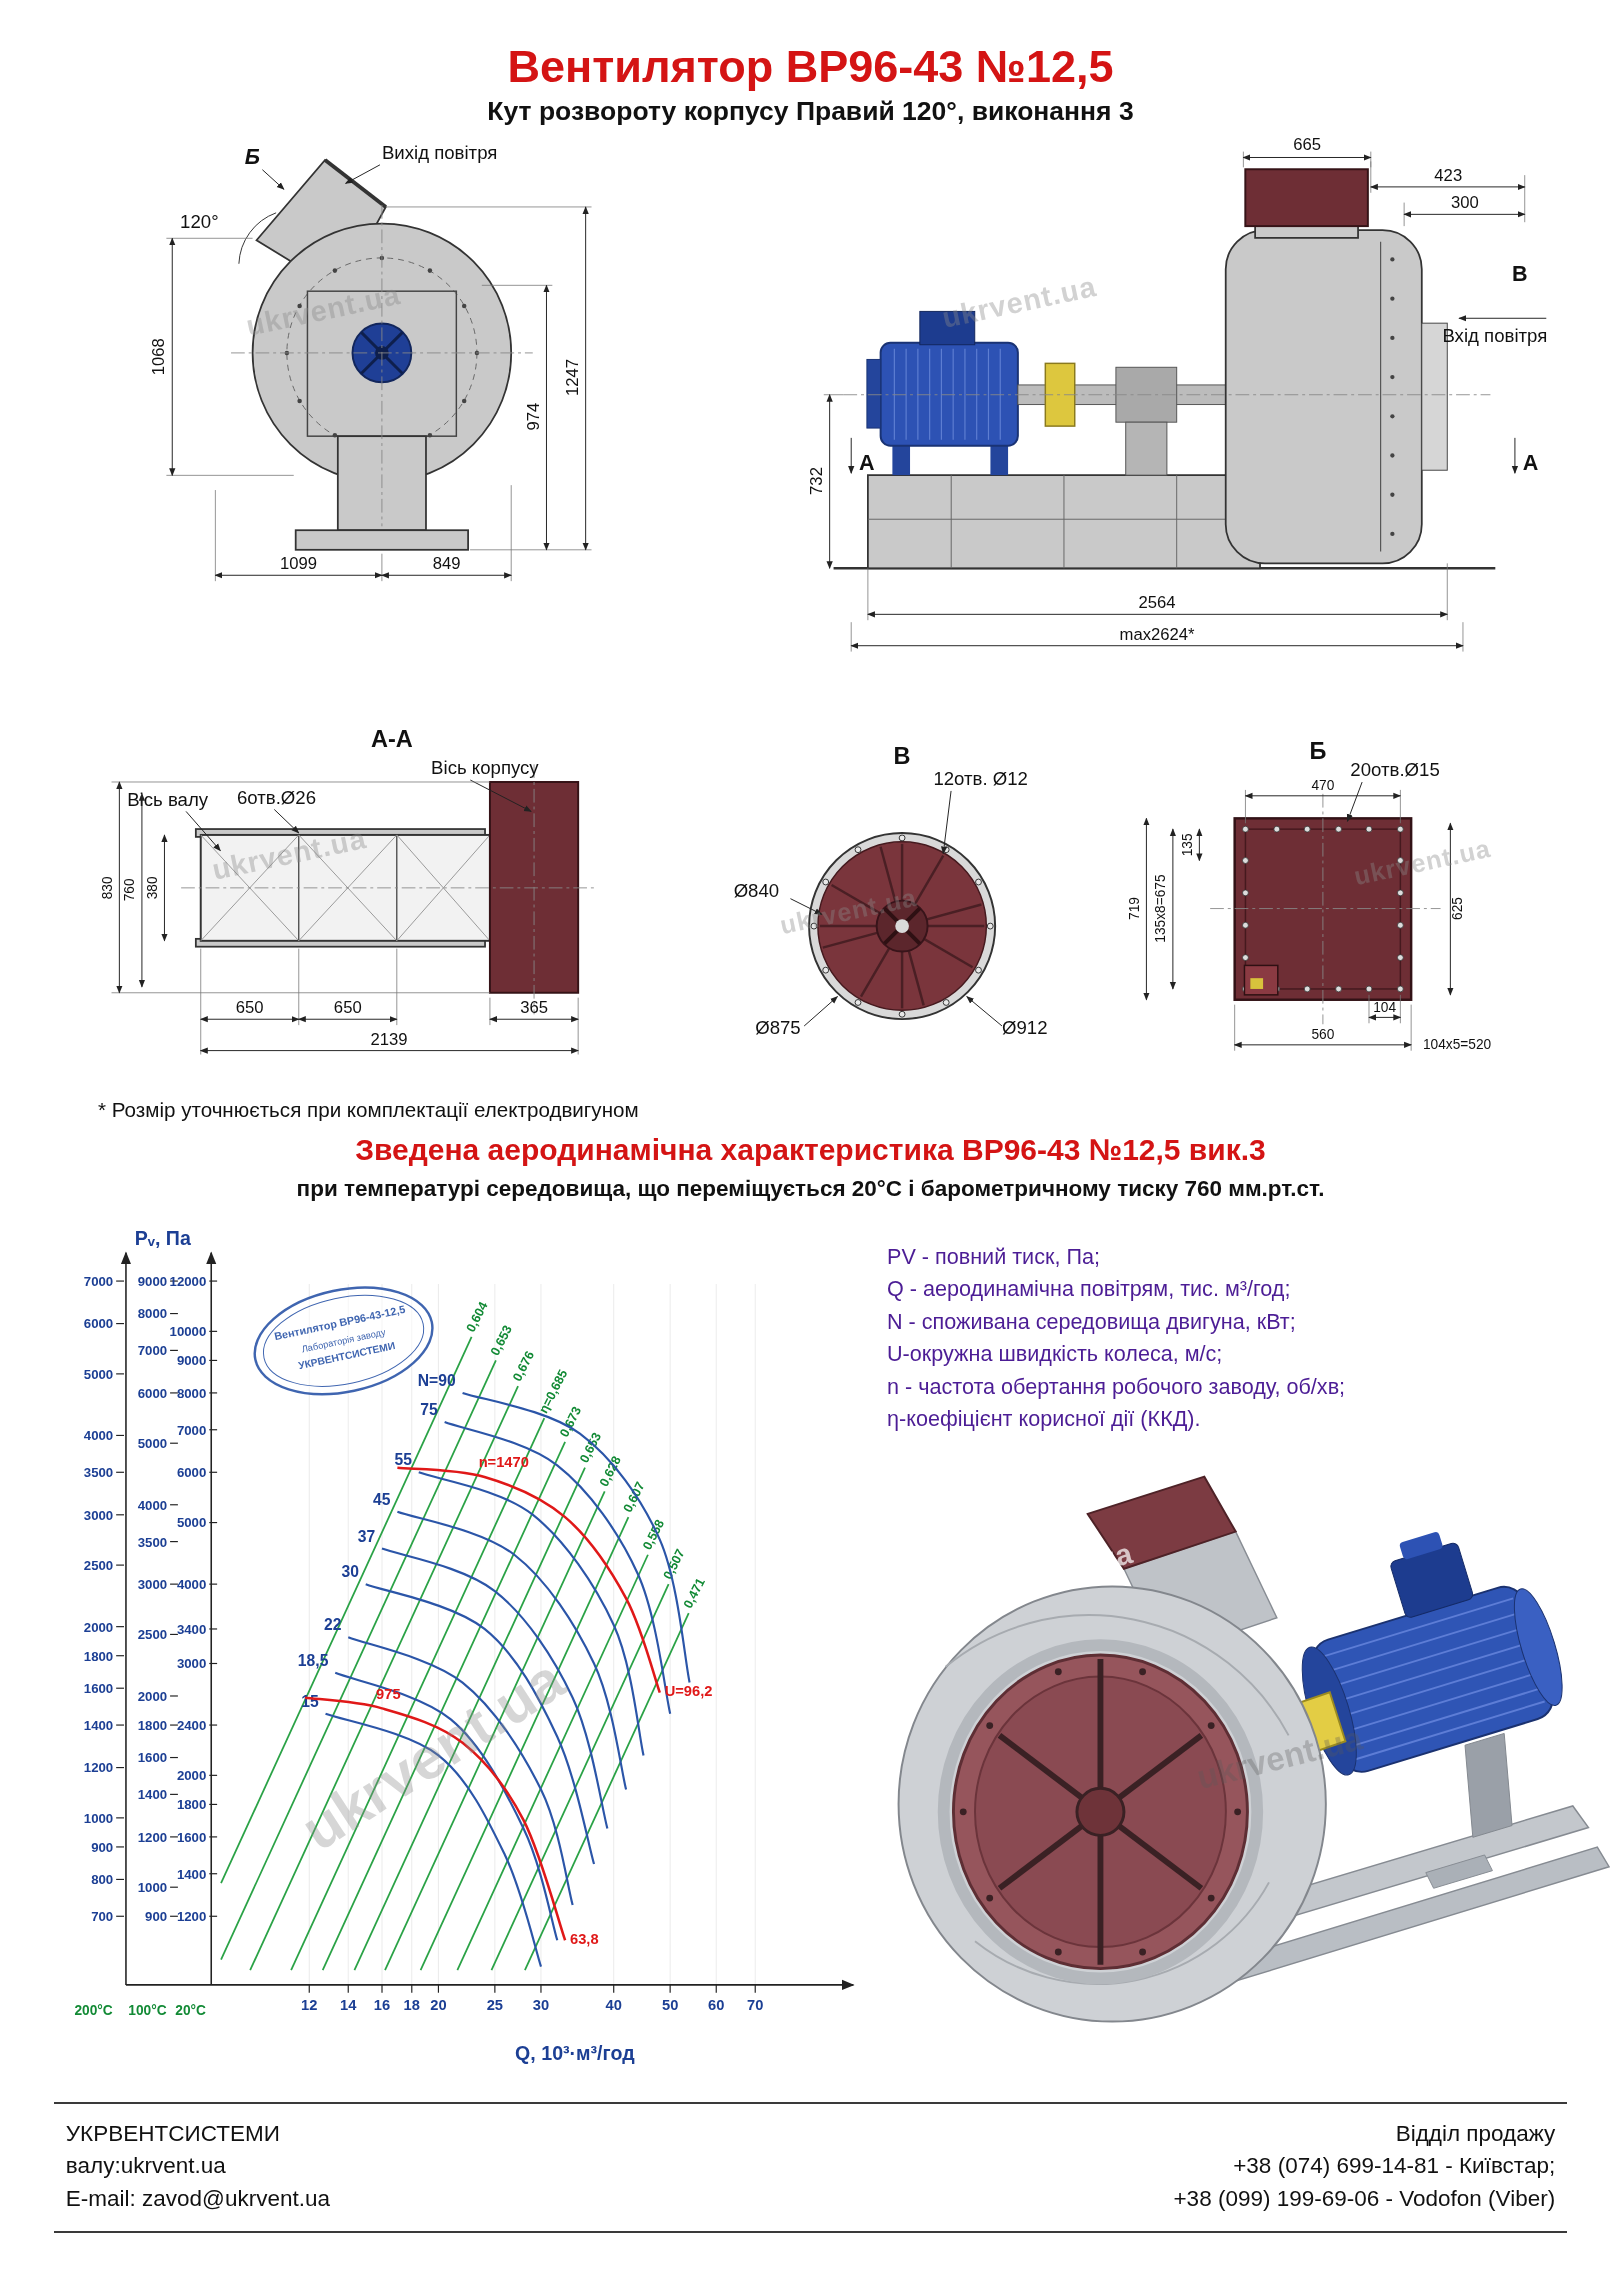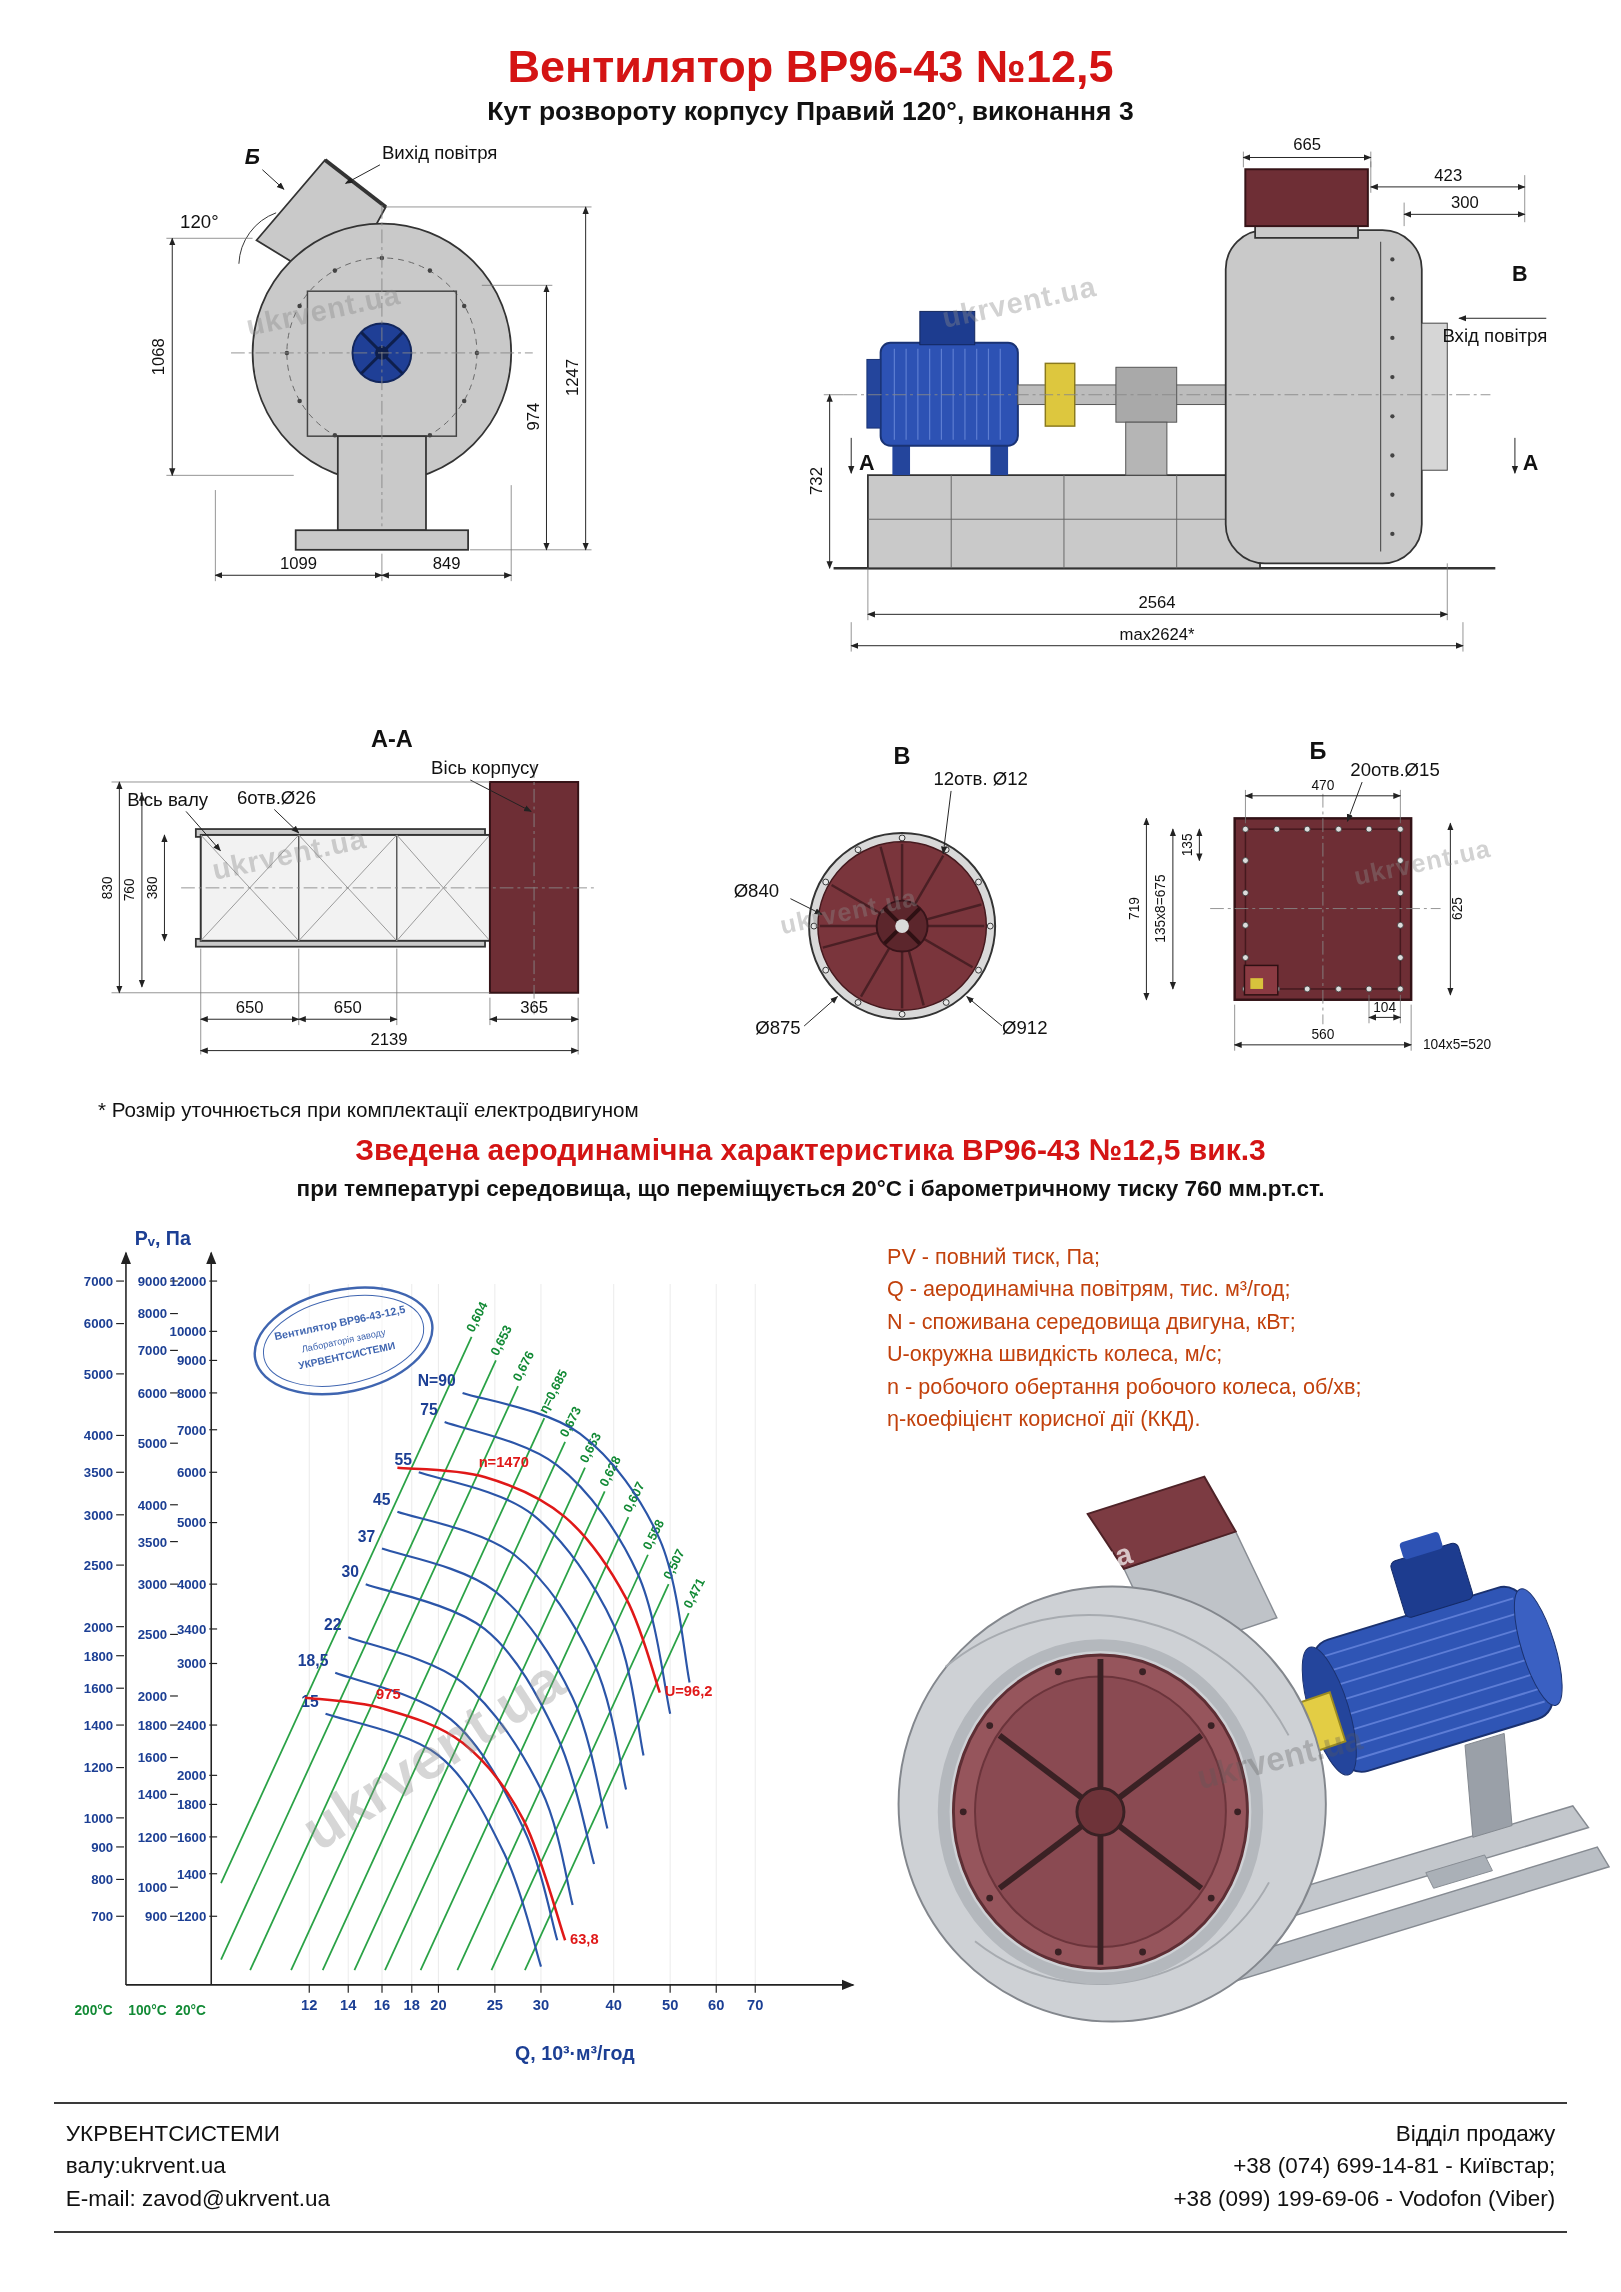--- a/index.html
+++ b/index.html
@@ -4,21 +4,21 @@
 <style>
   html,body{margin:0;padding:0;background:#fff;font-family:"Liberation Sans",sans-serif;}
   #page{position:relative;width:1621px;height:2291px;background:#fff;overflow:hidden;}
   .abs{position:absolute;}
   .center{left:0;width:100%;text-align:center;}
   #main-title{top:41px;font-size:45px;font-weight:bold;color:#d41414;}
   #sub-title{top:96px;font-size:26.5px;font-weight:bold;color:#111;}
   #note-line{left:98px;top:1098px;font-size:20.6px;color:#111;}
   #aero-heading{top:1133px;font-size:30px;font-weight:bold;color:#d41414;}
   #aero-conditions{top:1176px;font-size:22.5px;font-weight:bold;color:#111;}
-  #legend-block{left:887px;top:1241px;width:706px;font-size:21.6px;color:#c2410c;line-height:1.5;}
+  #legend-block{left:887px;top:1241px;width:706px;font-size:21.6px;color:#4c1d95;line-height:1.5;}
   .footer{position:absolute;left:54px;right:54px;top:2102px;display:flex;justify-content:space-between;
     border-top:2px solid #3a3a3a;border-bottom:2px solid #3a3a3a;padding:13.7px 11.8px 15.7px;font-size:22.5px;color:#111;line-height:1.45;}
   .fr{text-align:right;}
   .wmd{position:absolute;color:#8a8a8a;opacity:.38;font-weight:bold;transform:rotate(-12deg);font-size:29px;letter-spacing:1px;pointer-events:none;}
   
   .fillg{fill:#c9c9c9;stroke:#333;stroke-width:1.8;}
   .maroon{fill:#6e2e35;stroke:#351317;stroke-width:2;}
   .dim{stroke:#222;stroke-width:1;}
   .ext{stroke:#777;stroke-width:0.8;}
   .lead{stroke:#222;stroke-width:1;fill:none;}
@@ -558,21 +558,21 @@
       <text x="275" y="137" class="st3">УКРВЕНТСИСТЕМИ</text>
     </g>
     <text class="wm" transform="translate(250,640) rotate(-33)">ukrvent.ua</text>
   </svg>
 
   <div id="legend-block" class="abs">
     <div>PV - повний тиск, Па;</div>
     <div>Q - аеродинамічна повітрям, тис. м³/год;</div>
     <div>N - споживана середовища двигуна, кВт;</div>
     <div>U-окружна швидкість колеса, м/с;</div>
-    <div>n - робочого обертання робочого колеса, об/хв;</div>
+    <div>n - частота обертання робочого заводу, об/хв;</div>
     <div>η-коефіцієнт корисної дії (ККД).</div>
   </div>
 
   <svg class="abs" style="left:877px;top:1451px" width="735" height="608" viewBox="0 0 750 620">
     <g>
       <polygon points="300,485 710,362 726,384 316,507" fill="#c3c7cc" stroke="#868b92" stroke-width="1.5"></polygon>
       <polygon points="330,528 735,404 747,424 342,548" fill="#b9bec4" stroke="#868b92" stroke-width="1.5"></polygon>
       <polygon points="560,430 620,412 628,428 568,446" fill="#aab0b7" stroke="#868b92"></polygon>
       <polygon points="600,300 640,288 648,382 608,394" fill="#9aa0a8" stroke="#82878e"></polygon>
     </g>

